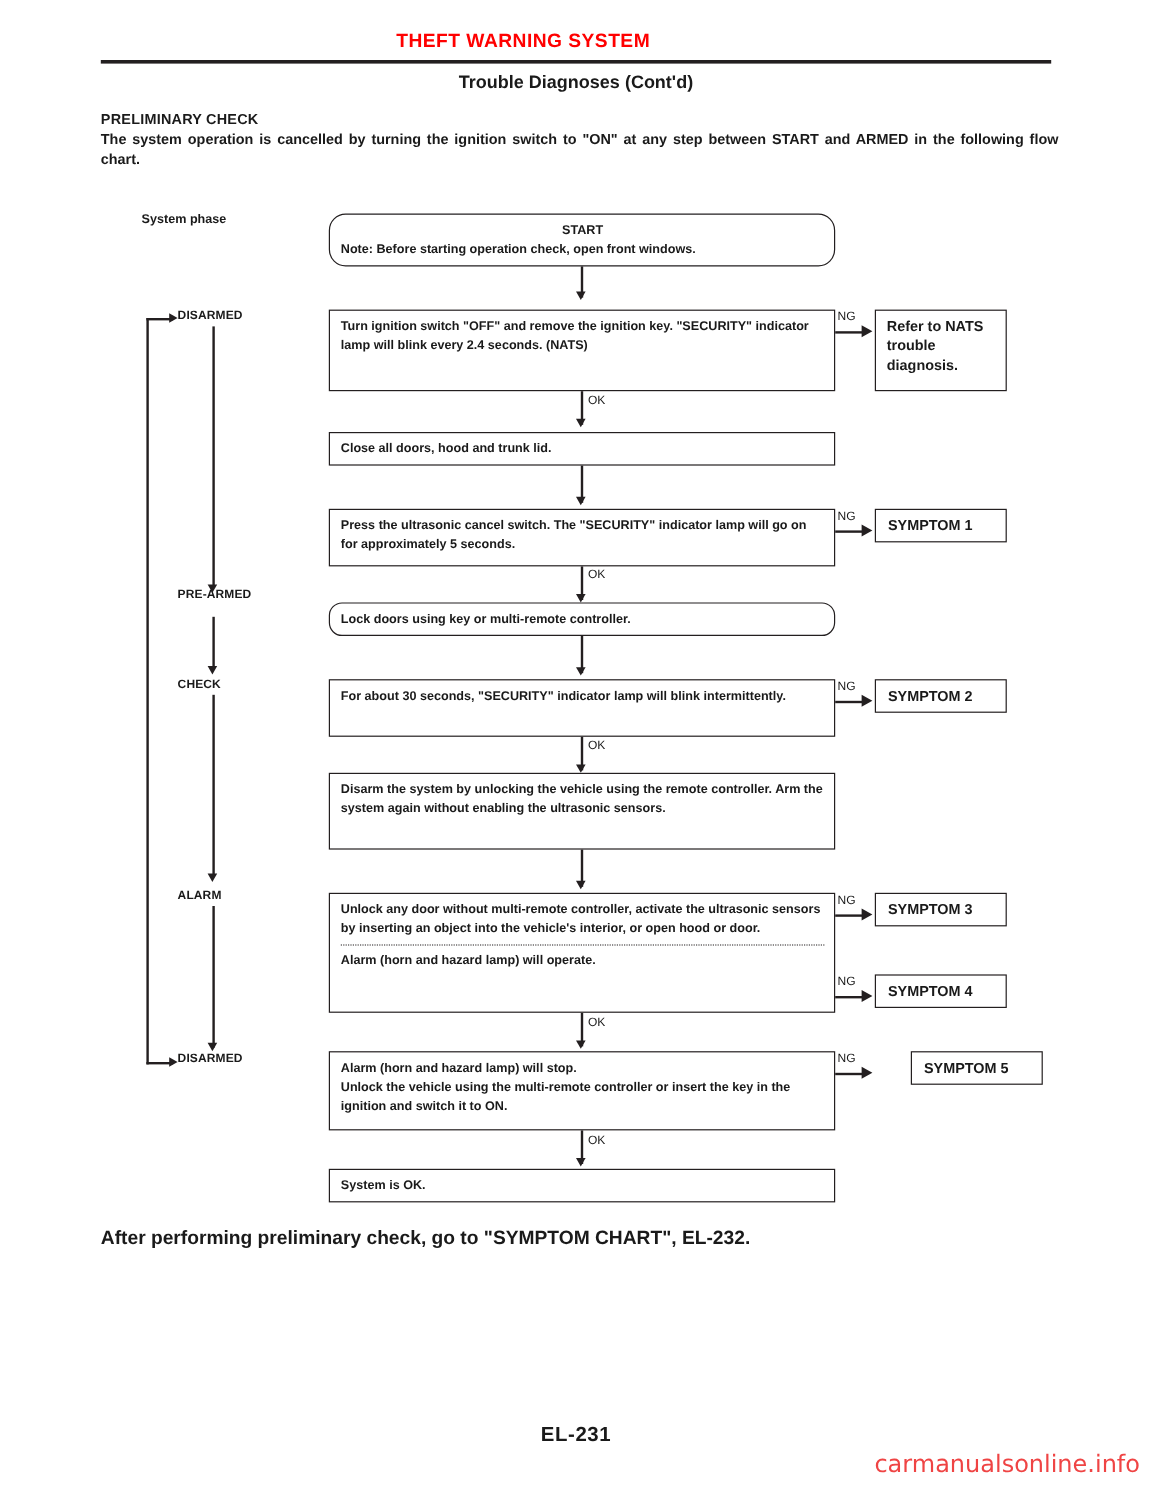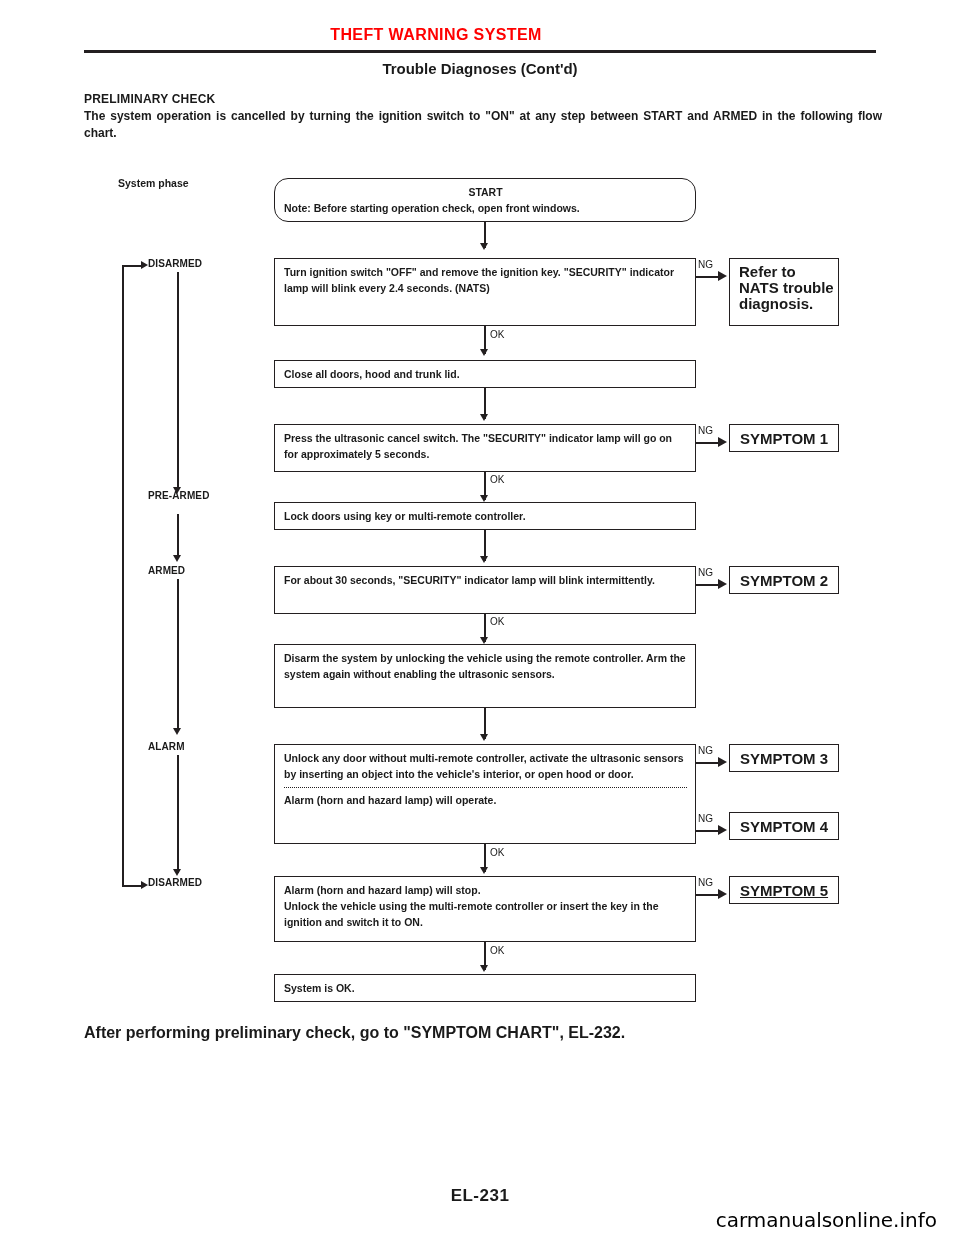--- a/index.html
+++ b/index.html
@@ -90,21 +90,21 @@
     line-height: 16px;
     padding: 5px 8px 5px 9px;
   }
   .box.center { text-align: center; border-radius: 14px; }
   .box .l2 { display: block; text-align: left; }
 
   .sym {
     position: absolute;
     border: 1.6px solid #231f20;
     background: #fff;
-    font-size: 15px;
+    font-size: 12px;
     font-weight: bold;
     display: flex; align-items: center;
     padding-left: 10px;
   }
 
   .dotrule {
     border-top: 1.6px dotted #231f20;
     margin: 5px 0 4px 0;
     height: 0;
   }
@@ -152,23 +152,23 @@
     position: absolute;
     left: 0; top: 1186px;
     width: 960px;
     text-align: center;
     font-size: 17px;
     font-weight: bold;
     letter-spacing: 0.5px;
   }
   .watermark {
     position: absolute;
-    right: 23px; bottom: 10px;
+    right: 10px; bottom: 10px;
     font-size: 20px;
-    color: #000000;
+    color: #ef4444;
     font-family: "DejaVu Sans", sans-serif;
   }
 </style>
 </head>
 <body>
 
 <div class="page">
 
   <div class="hdr-title" style="color:#ff0000;">THEFT WARNING SYSTEM</div>
   <div class="hdr-rule"></div>
@@ -176,21 +176,21 @@
 
   <div class="sec-title">PRELIMINARY CHECK</div>
   <div class="intro">The system operation is cancelled by turning the ignition switch to "ON" at any step between START and ARMED in the following flow chart.</div>
 
   <div class="chart">
 
     <div class="phase-hdr" style="left:118px; top:177px;">System phase</div>
 
     <div class="phase-lbl" style="left:148px; top:258px;">DISARMED</div>
     <div class="phase-lbl" style="left:148px; top:490px;">PRE-ARMED</div>
-    <div class="phase-lbl" style="left:148px; top:565px;">ARMED</div>
+    <div class="phase-lbl" style="left:148px; top:565px;">CHECK</div>
     <div class="phase-lbl" style="left:148px; top:741px;">ALARM</div>
     <div class="phase-lbl" style="left:148px; top:877px;">DISARMED</div>
 
     <div class="vline" style="left:177px; top:272px; height:218px;"></div>
     <div class="arrow-d" style="left:173px; top:487px;"></div>
     <div class="vline" style="left:177px; top:514px; height:44px;"></div>
     <div class="arrow-d" style="left:173px; top:555px;"></div>
     <div class="vline" style="left:177px; top:579px; height:152px;"></div>
     <div class="arrow-d" style="left:173px; top:728px;"></div>
     <div class="vline" style="left:177px; top:755px; height:118px;"></div>
@@ -226,21 +226,21 @@
 
     <div class="box" style="left:274px; top:424px; width:422px; height:48px;">Press the ultrasonic cancel switch. The "SECURITY" indicator lamp will go on for approximately 5 seconds.</div>
     <div class="hline" style="left:696px; top:442px; width:24px;"></div>
     <div class="arrow-r-thick" style="left:718px; top:437px;"></div>
     <div class="edge-lbl" style="left:698px; top:425px;">NG</div>
     <div class="sym" style="left:729px; top:424px; width:110px; height:28px;">SYMPTOM 1</div>
     <div class="vline" style="left:484px; top:472px; height:28px;"></div>
     <div class="arrow-d" style="left:480px; top:495px;"></div>
     <div class="edge-lbl" style="left:490px; top:474px;">OK</div>
 
-    <div class="box" style="left:274px; top:502px; width:422px; height:28px;">Lock doors using key or multi-remote controller.</div>
+    <div class="box" style="left:274px; top:502px; width:422px; height:28px;border-radius:11px;">Lock doors using key or multi-remote controller.</div>
     <div class="vline" style="left:484px; top:530px; height:31px;"></div>
     <div class="arrow-d" style="left:480px; top:556px;"></div>
 
     <div class="box" style="left:274px; top:566px; width:422px; height:48px;">For about 30 seconds, "SECURITY" indicator lamp will blink intermittently.</div>
     <div class="hline" style="left:696px; top:584px; width:24px;"></div>
     <div class="arrow-r-thick" style="left:718px; top:579px;"></div>
     <div class="edge-lbl" style="left:698px; top:567px;">NG</div>
     <div class="sym" style="left:729px; top:566px; width:110px; height:28px;text-align:right;">SYMPTOM 2</div>
     <div class="vline" style="left:484px; top:614px; height:28px;"></div>
     <div class="arrow-d" style="left:480px; top:637px;"></div>
@@ -270,21 +270,21 @@
     <div class="arrow-d" style="left:480px; top:867px;"></div>
     <div class="edge-lbl" style="left:490px; top:847px;">OK</div>
 
     <div class="box" style="left:274px; top:876px; width:422px; height:66px;">
       <div>Alarm (horn and hazard lamp) will stop.</div>
       <div>Unlock the vehicle using the multi-remote controller or insert the key in the ignition and switch it to ON.</div>
     </div>
     <div class="hline" style="left:696px; top:894px; width:24px;"></div>
     <div class="arrow-r-thick" style="left:718px; top:889px;"></div>
     <div class="edge-lbl" style="left:698px; top:877px;">NG</div>
-    <div class="sym" style="left:729px; top:876px; width:110px; height:28px;text-decoration:underline;">SYMPTOM 5</div>
+    <div class="sym" style="left:759px; top:876px; width:110px; height:28px;">SYMPTOM 5</div>
     <div class="vline" style="left:484px; top:942px; height:28px;"></div>
     <div class="arrow-d" style="left:480px; top:965px;"></div>
     <div class="edge-lbl" style="left:490px; top:945px;">OK</div>
 
     <div class="box" style="left:274px; top:974px; width:422px; height:28px;">System is OK.</div>
 
   </div>
 
   <div class="closing">After performing preliminary check, go to "SYMPTOM CHART", EL-232.</div>
   <div class="pagenum">EL-231</div>

